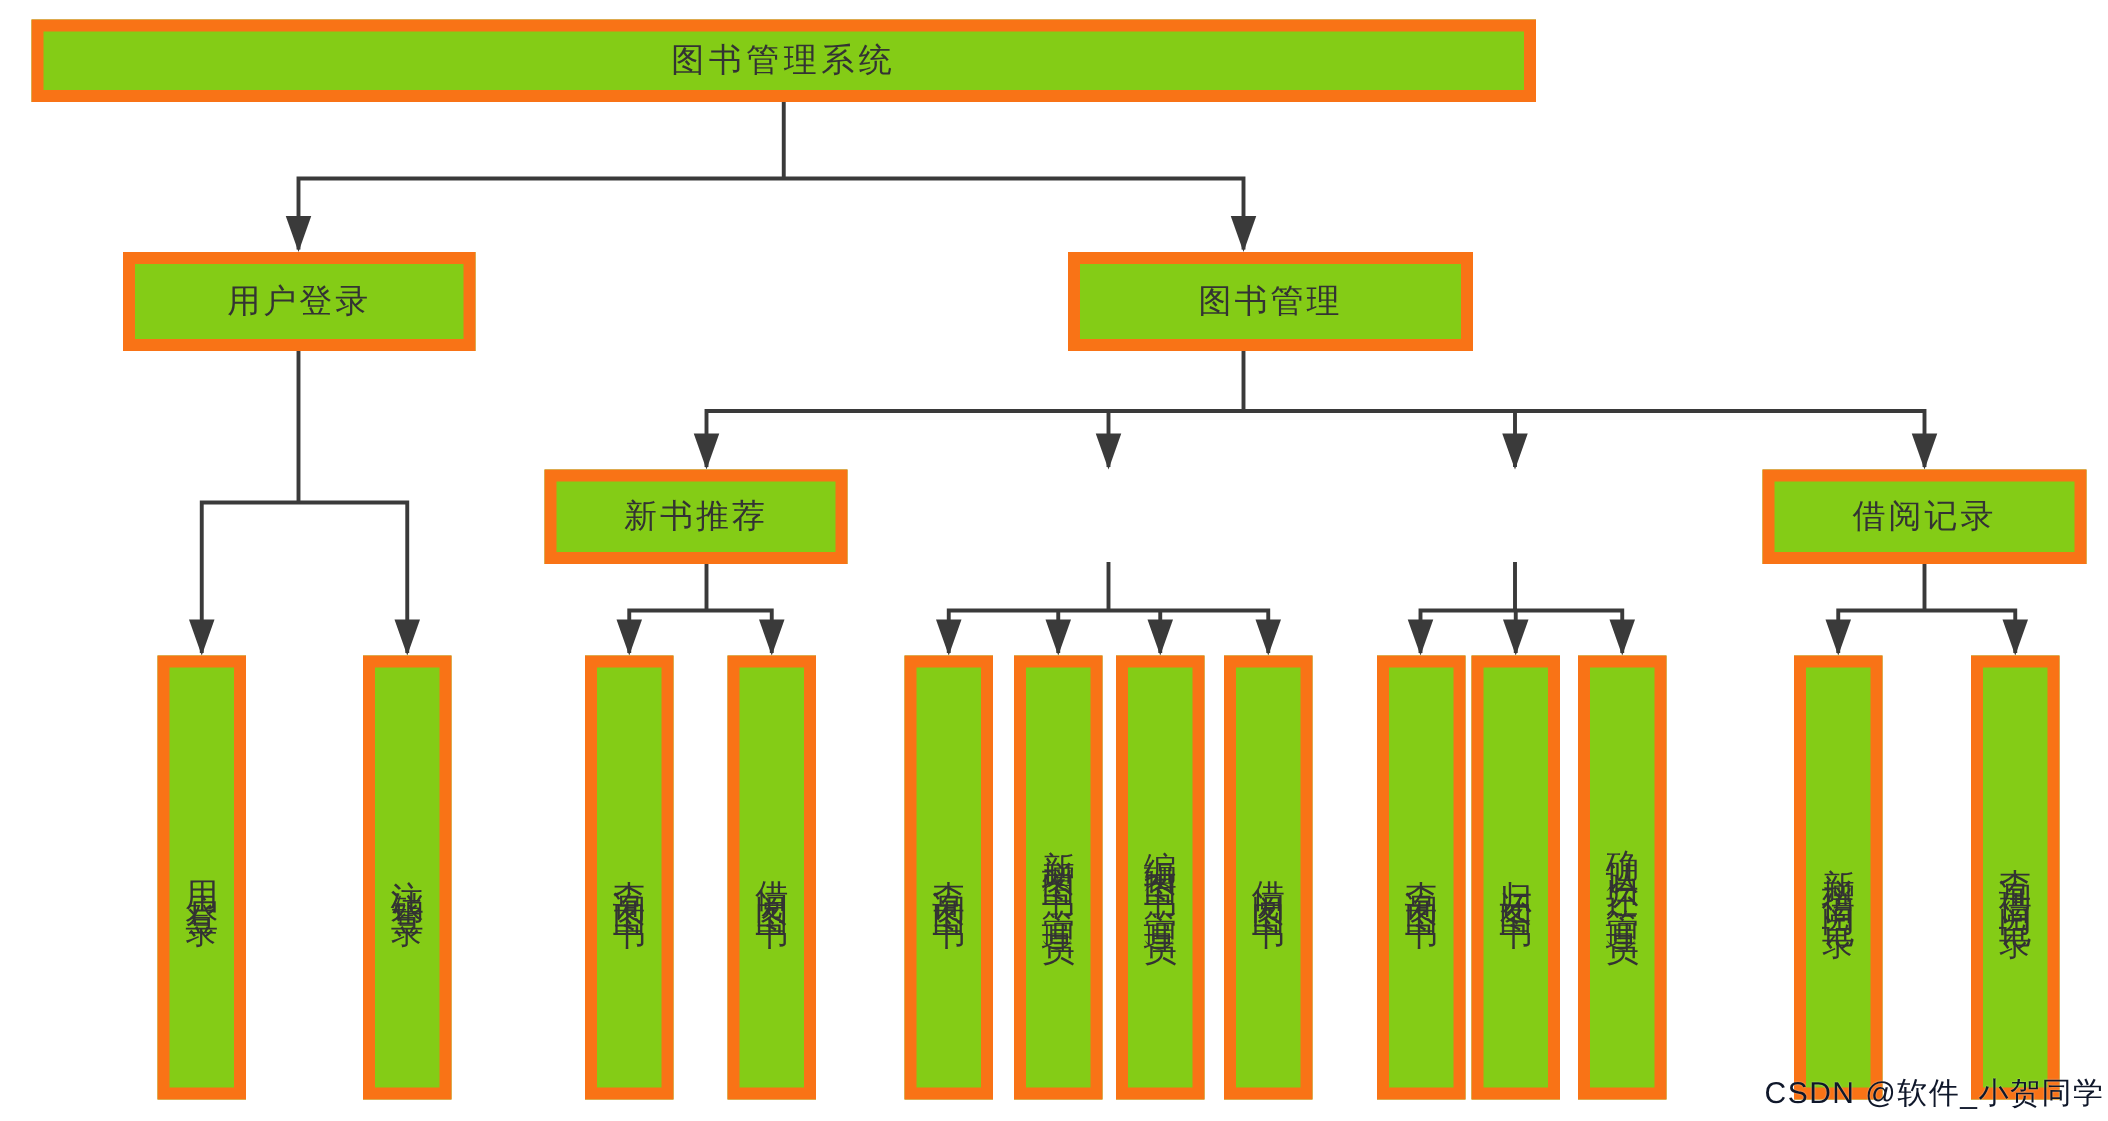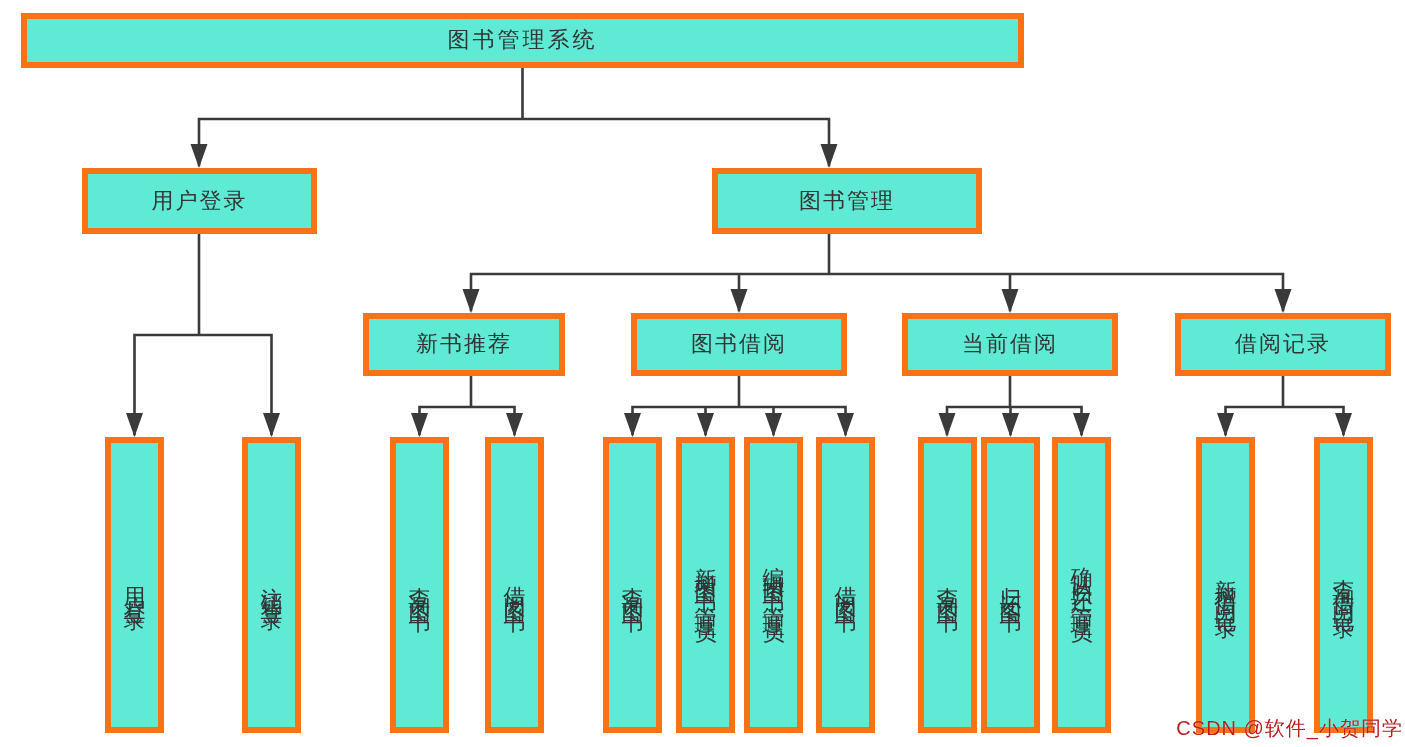--- a/index.html
+++ b/index.html
@@ -3,34 +3,34 @@
 <meta charset="utf-8">
 <style>
   html,body{margin:0;padding:0;background:#ffffff;}
   .canvas{
     position:relative;width:1405px;height:747px;background:#ffffff;overflow:hidden;
     font-family:"Liberation Sans","DejaVu Sans",sans-serif;color:#333333;
   }
   .connectors{position:absolute;left:0;top:0;z-index:1;}
   .box{
     position:absolute;box-sizing:border-box;z-index:2;
-    border:6px solid #f97316;background:#5eead4;
+    border:8px solid #f97316;background:#84cc16;
     display:flex;align-items:center;justify-content:center;
   }
   .box .label{
     font-size:22px;letter-spacing:2px;color:#333333;white-space:nowrap;line-height:1.2;
   }
   .root .label{letter-spacing:3px;}
   .leaf .label{
     writing-mode:vertical-rl;text-orientation:mixed;
     letter-spacing:8px;line-height:1;
   }
   .watermark{
     position:absolute;right:2px;bottom:5px;z-index:6;
-    font-size:20px;letter-spacing:1px;color:#b91c1c;
+    font-size:20px;letter-spacing:1px;color:#0f172a;
     text-shadow:0 0 1px rgba(255,255,255,0.65);
     pointer-events:none;white-space:nowrap;
   }
 </style>
 </head>
 <body>
 
 <div class="canvas">
 
   <svg class="connectors" width="1405" height="747" viewBox="0 0 1405 747" aria-hidden="true">
@@ -80,26 +80,20 @@
   <div class="box" style="left:82px;top:168px;width:235px;height:66px">
     <span class="label">用户登录</span>
   </div>
   <div class="box" style="left:712px;top:168px;width:270px;height:66px">
     <span class="label">图书管理</span>
   </div>
 
   <div class="box" style="left:363px;top:313px;width:202px;height:63px">
     <span class="label">新书推荐</span>
   </div>
-  <div class="box" style="left:631px;top:313px;width:216px;height:63px">
-    <span class="label">图书借阅</span>
-  </div>
-  <div class="box" style="left:902px;top:313px;width:216px;height:63px">
-    <span class="label">当前借阅</span>
-  </div>
   <div class="box" style="left:1175px;top:313px;width:216px;height:63px">
     <span class="label">借阅记录</span>
   </div>
 
   <div class="box leaf" style="left:105px;top:437px;width:59px;height:296px">
     <span class="label">用户登录</span>
   </div>
   <div class="box leaf" style="left:242px;top:437px;width:59px;height:296px">
     <span class="label">注销登录</span>
   </div>

